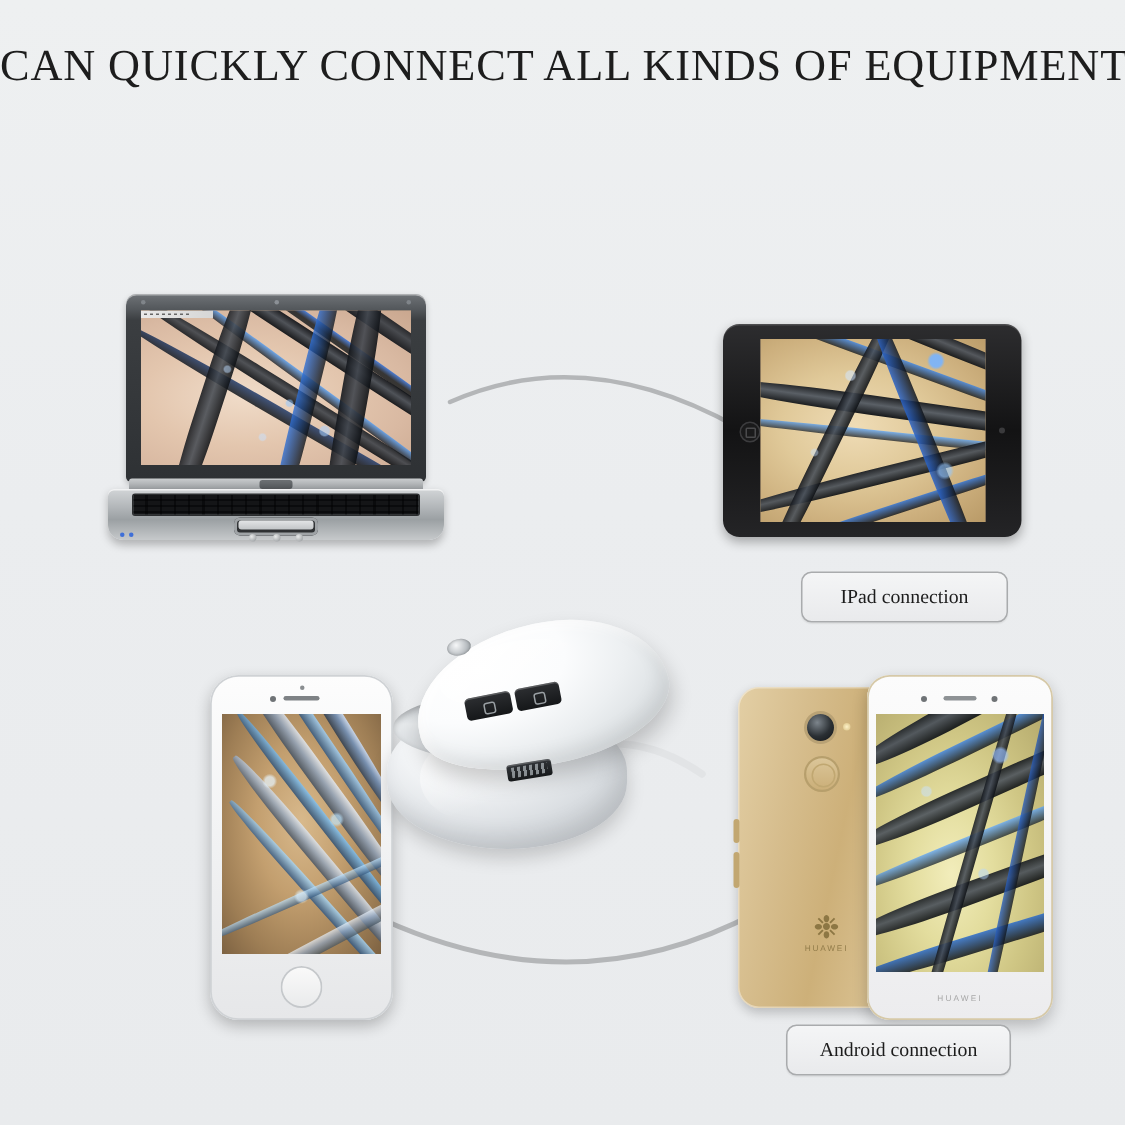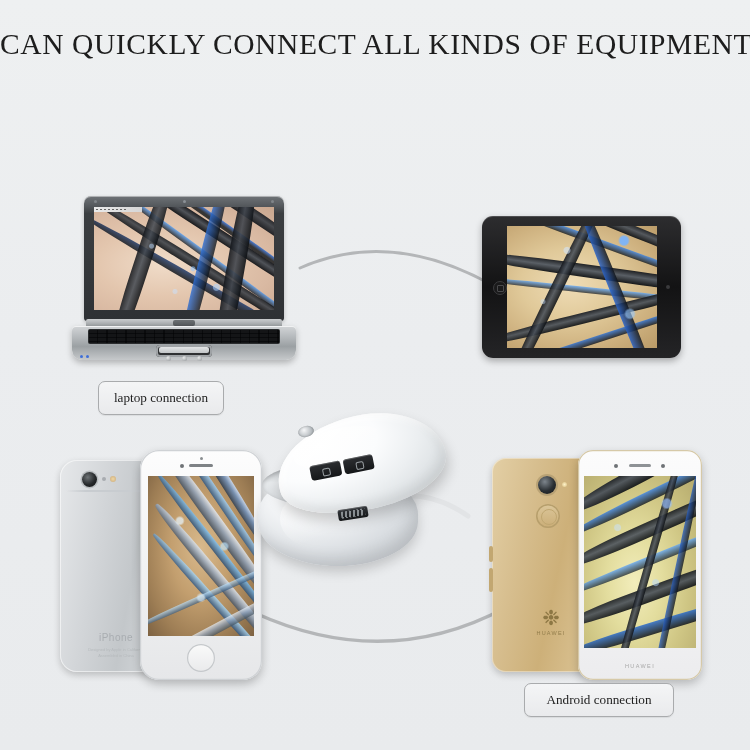--- a/index.html
+++ b/index.html
@@ -279,29 +279,20 @@
         <div class="bgl" style="background:
             radial-gradient(circle at 78% 12%, rgba(120,180,255,.9) 0 4px, transparent 6px),
             radial-gradient(circle at 40% 20%, rgba(210,230,255,.55) 0 3px, transparent 4px),
             radial-gradient(circle at 82% 72%, rgba(150,200,255,.6) 0 4px, transparent 6px),
             radial-gradient(circle at 24% 62%, rgba(200,225,255,.45) 0 2px, transparent 3px);"></div>
       </div>
     </div>
   </div>
 
   <div class="iphones">
-    <div class="ip-back">
-      <span class="cam"></span>
-      <span class="mic"></span>
-      <span class="flash"></span>
-      <span class="lines"></span>
-      <span class="apple"></span>
-      <span class="word">iPhone</span>
-      <span class="fine">Designed by Apple in California<br>Assembled in China</span>
-    </div>
     <div class="ip-front">
       <span class="sens"></span>
       <span class="fcam"></span>
       <span class="spk"></span>
       <div class="scr">
         <div class="hair">
           <div class="bgl" style="background:
               radial-gradient(ellipse at 50% 45%, #d8b98c 0%, #c39f6f 40%, #9e7e55 75%, #7d6242 100%);"></div>
           <div class="st" style="left:-25%;top:-8%;width:180%;height:7%;transform:rotate(58deg);background:linear-gradient(180deg,#cfe3ff,#6f91bd 40%,#2b3a4d);opacity:.85;"></div>
           <div class="st" style="left:-25%;top:10%;width:180%;height:5%;transform:rotate(56deg);background:linear-gradient(180deg,#9fd4ff,#29527f);opacity:.8;"></div>
@@ -367,16 +358,16 @@
       <span class="gloss"></span>
     </div>
     <div class="sc-led"></div>
     <div class="sc-btns">
       <span></span>
       <span></span>
     </div>
     <div class="sc-tab"></div>
   </div>
 
-  <div class="chip chip-laptop">laptop connection</div>
+  <div class="chip chip-ipad">IPad connection</div>
   <div class="chip chip-android">Android connection</div>
 
 </div>
 
 </body></html>

